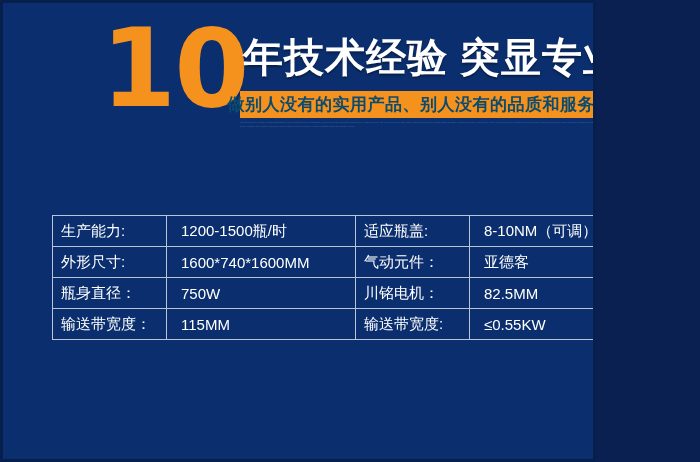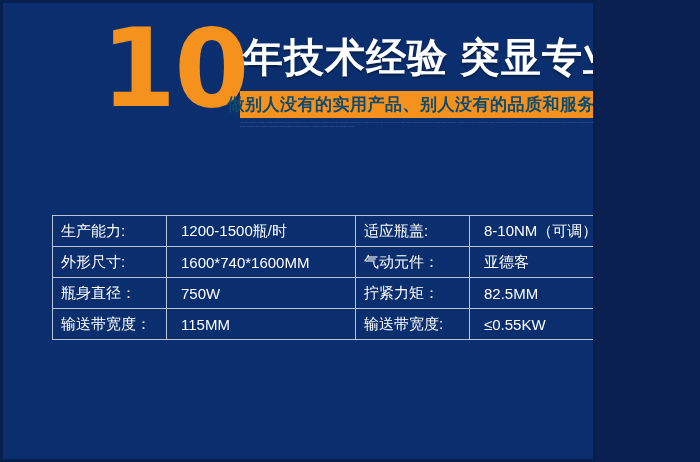--- a/index.html
+++ b/index.html
@@ -163,21 +163,21 @@
       </tr>
       <tr>
         <td class="label">外形尺寸:</td>
         <td class="value">1600*740*1600MM</td>
         <td class="label">气动元件：</td>
         <td class="value">亚德客</td>
       </tr>
       <tr>
         <td class="label">瓶身直径：</td>
         <td class="value">750W</td>
-        <td class="label">拧紧力矩：</td>
+        <td class="label">川铭电机：</td>
         <td class="value">82.5MM</td>
       </tr>
       <tr>
         <td class="label">输送带宽度：</td>
         <td class="value">115MM</td>
         <td class="label">输送带宽度:</td>
         <td class="value">≤0.55KW</td>
       </tr>
     </tbody>
   </table>

